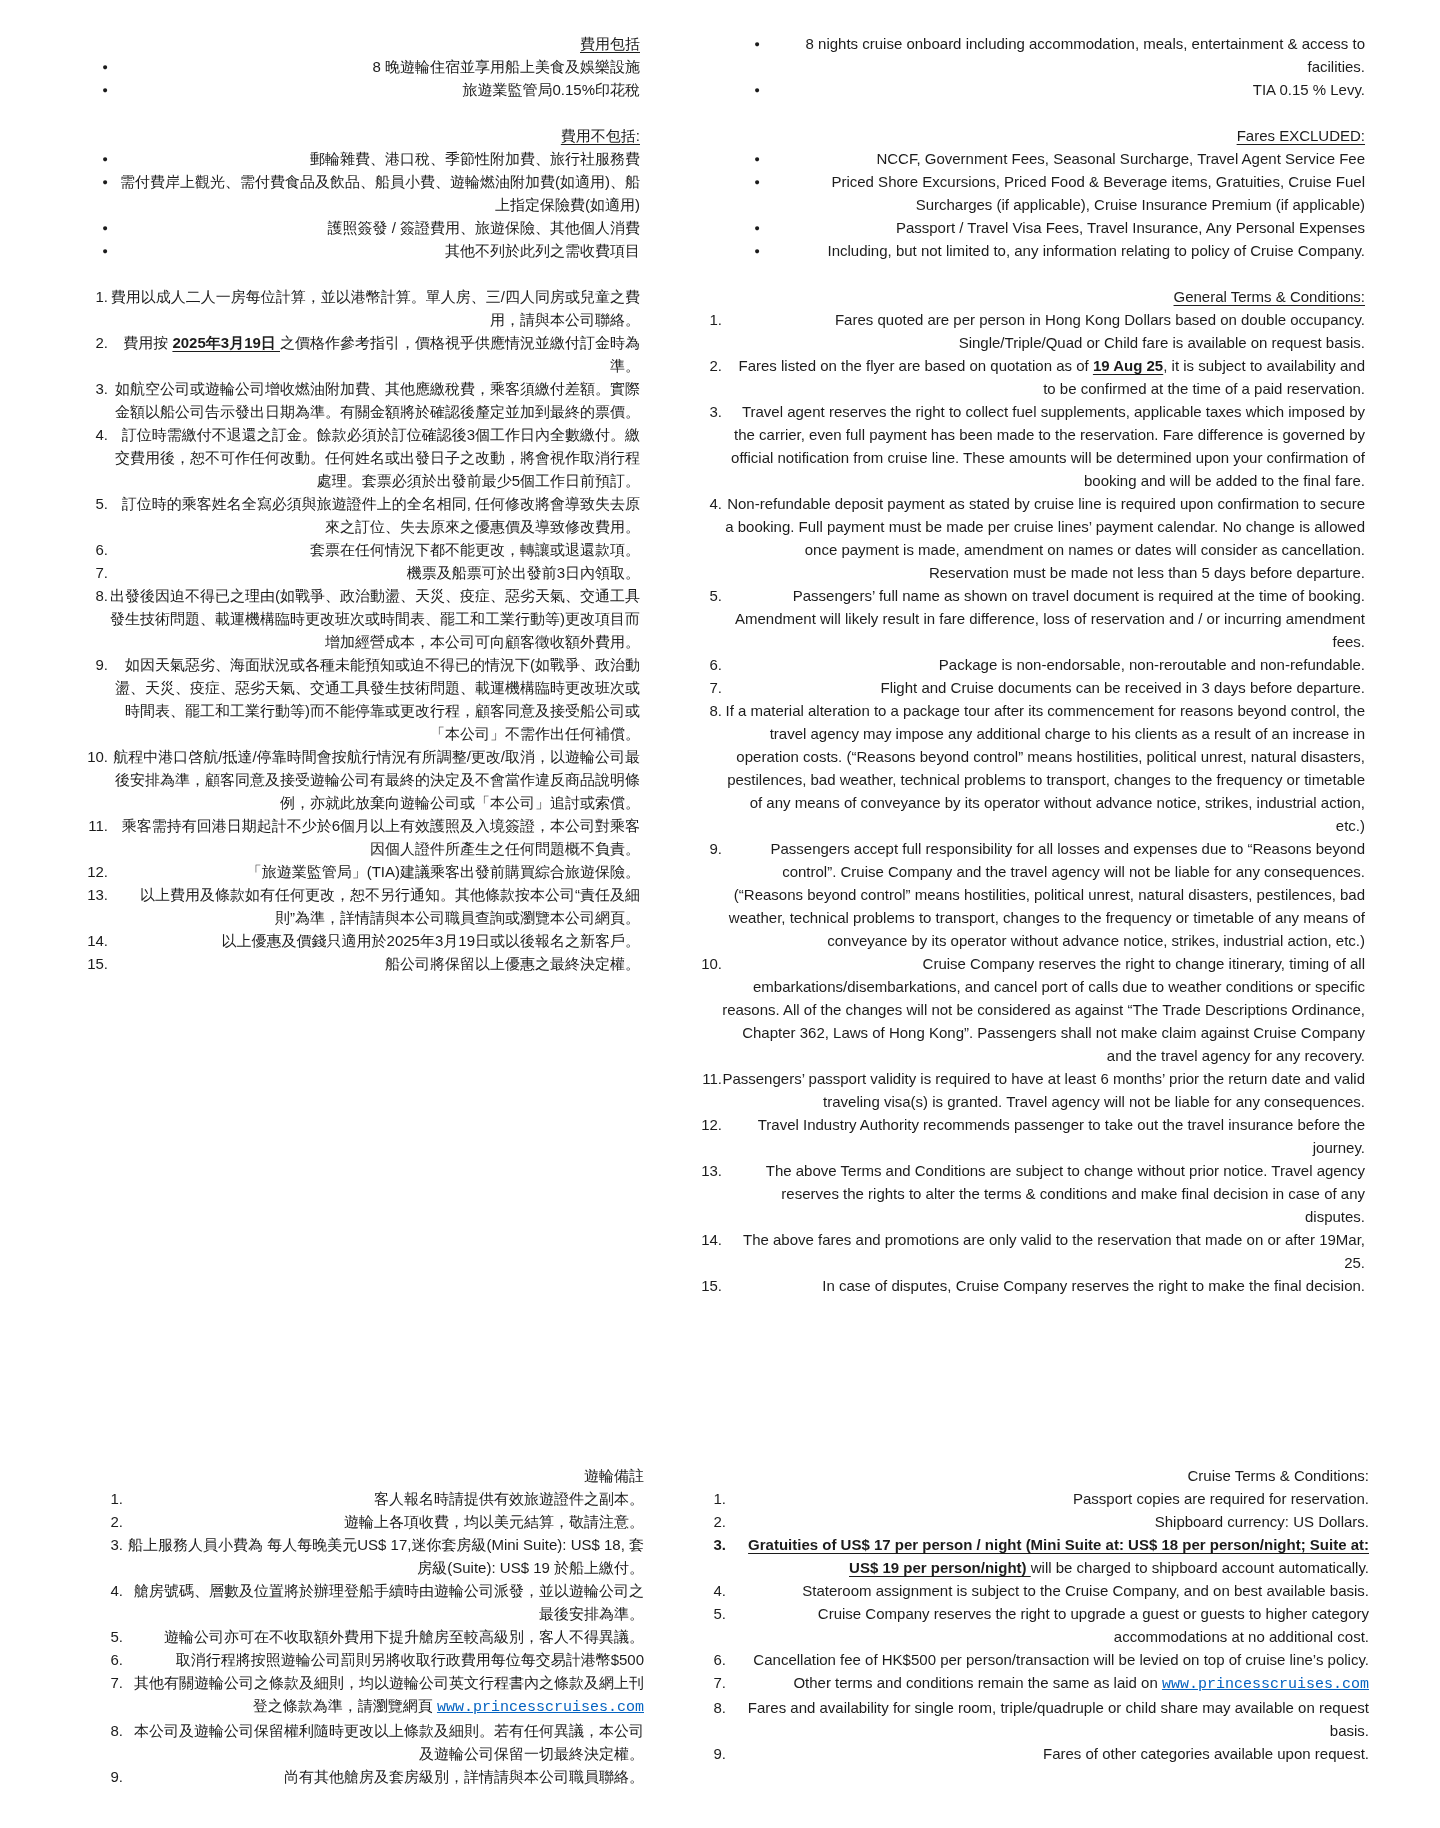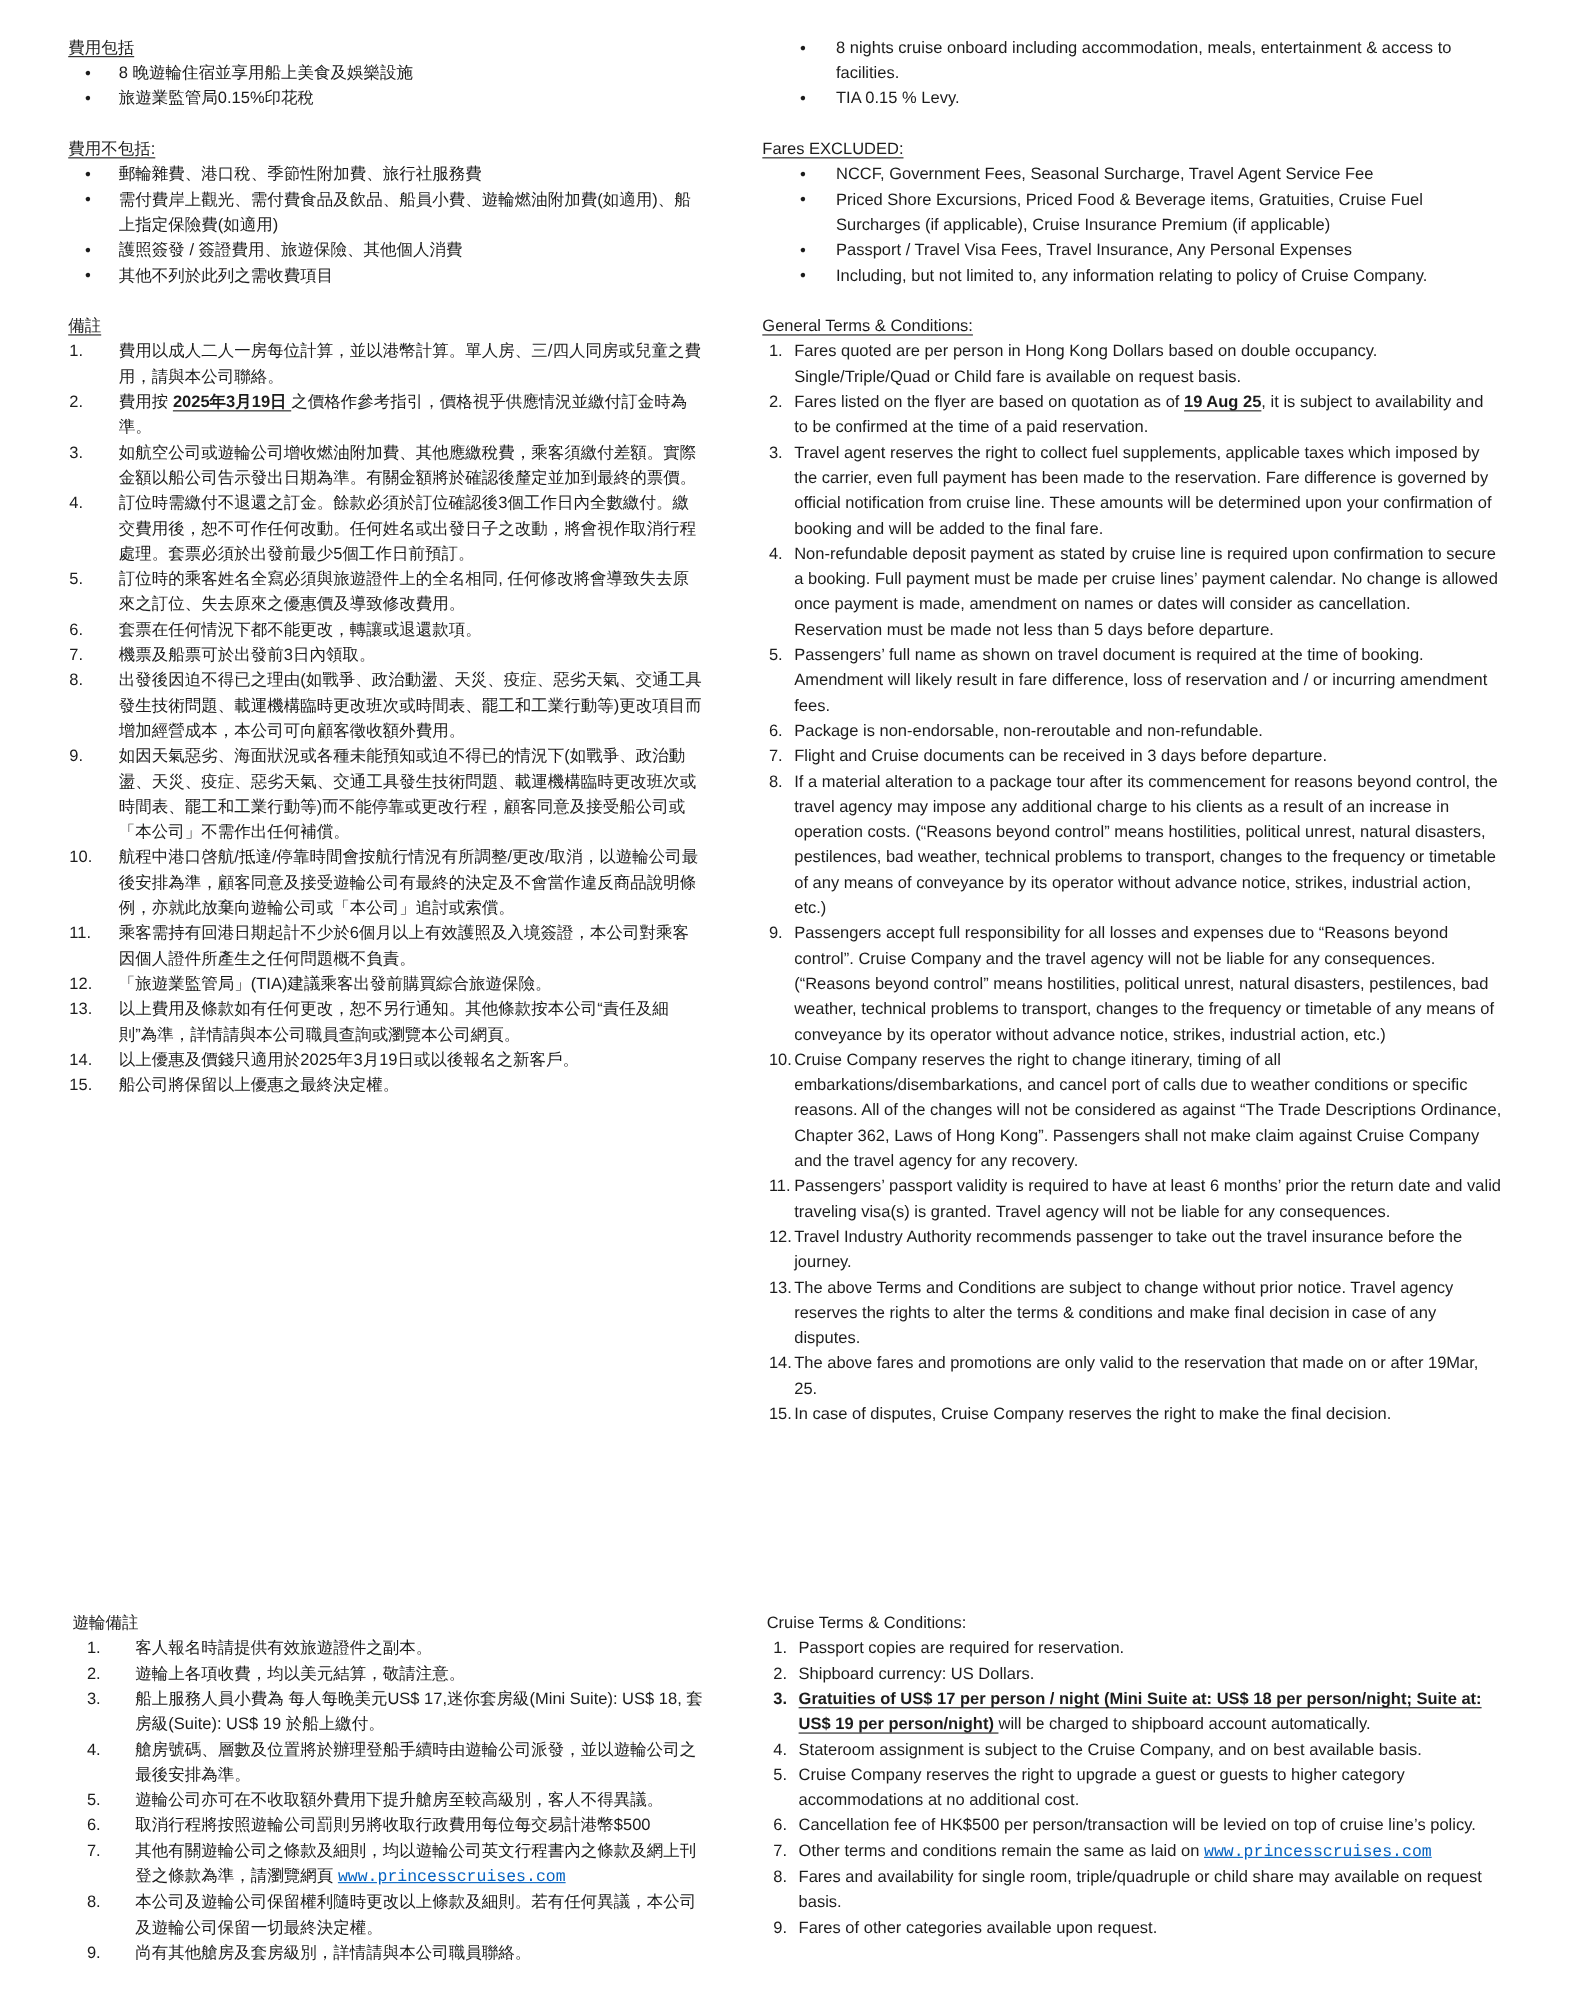--- a/index.html
+++ b/index.html
@@ -3,21 +3,21 @@
 <meta charset="utf-8">
 <style>
   html,body{margin:0;padding:0;}
   body{
     width:1440px;height:1828px;background:#ffffff;
     font-family:"Liberation Sans","DejaVu Sans",sans-serif;
     color:#1c1c1c;font-size:15px;line-height:23px;
     -webkit-font-smoothing:antialiased;
   }
   .page{position:relative;width:1440px;height:1828px;overflow:hidden;background:#ffffff;}
-  .col{position:absolute;top:0;height:1828px;}
+  .col{position:absolute;top:0;height:1828px;text-align:right;}
   .col-left{left:62px;width:578px;}
   .col-right{left:693px;width:672px;}
   .flow{padding-top:32px;}
   section{margin-top:23px;}
   .flow section:first-child{margin-top:0;}
   .sec-fixed{position:absolute;top:1464px;left:4px;width:100%;margin-top:0;}
   .h{line-height:23px;white-space:nowrap;}
   .u{text-decoration:underline;text-underline-offset:3px;}
   .b{font-weight:700;}
   .row{display:flex;align-items:flex-start;}
@@ -69,21 +69,20 @@
               <div class="txt"><span>護照簽發 / 簽證費用、旅遊保險、其他個人消費</span></div>
             </div>
             <div class="row">
               <span class="marker bullet">●</span>
               <div class="txt"><span>其他不列於此列之需收費項目</span></div>
             </div>
           </div>
       </section>
 
       <section>
-        <div class="h u">備註</div>
         <div class="list zh-nums">
             <div class="row">
               <span class="marker">1.</span>
               <div class="txt"><span>費用以成人二人一房每位計算，並以港幣計算。單人房、三/四人同房或兒童之費用，請與本公司聯絡。</span></div>
             </div>
             <div class="row">
               <span class="marker">2.</span>
               <div class="txt"><span>費用按 </span><span class="b u">2025年3月19日 </span><span>之價格作參考指引，價格視乎供應情況並繳付訂金時為準。</span></div>
             </div>
             <div class="row">

